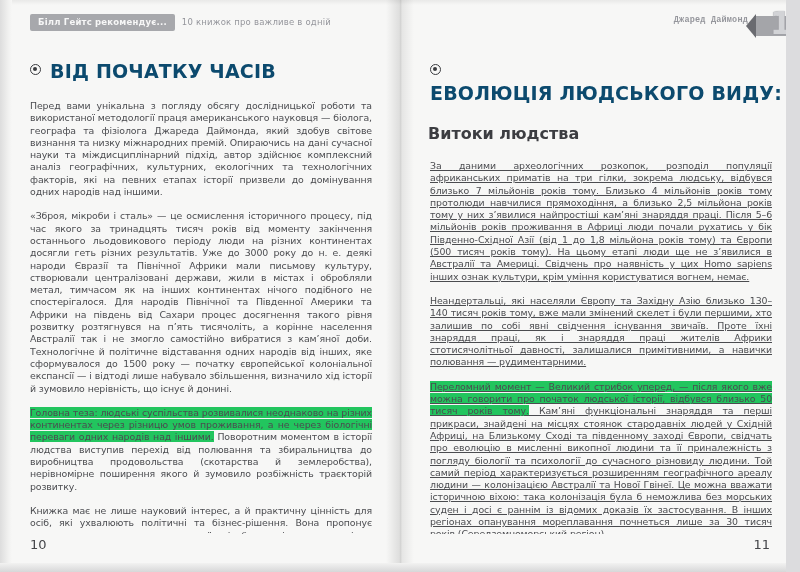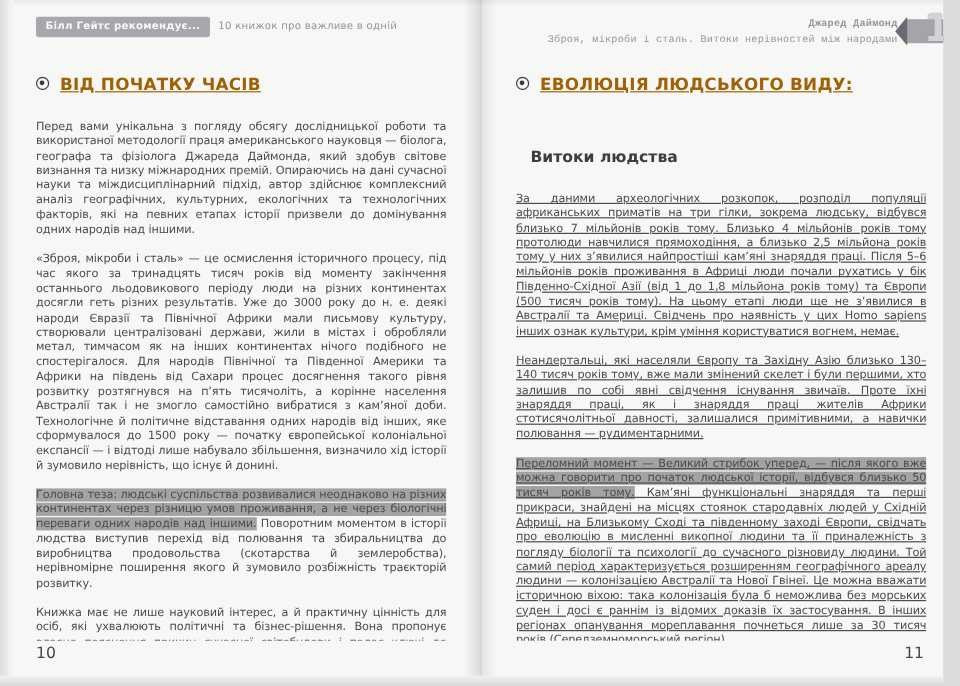--- a/index.html
+++ b/index.html
@@ -31,37 +31,37 @@
   .chapter-tab{position:absolute;right:0;top:16px;width:46px;height:20px;background:#a4a5a9;}
   .tab-arrow{position:absolute;left:-8px;top:-2px;width:0;height:0;
              border-top:12px solid transparent;border-bottom:12px solid transparent;
              border-right:10px solid #6a6b70;}
   .tab-number{position:absolute;right:8px;top:-9px;font-size:32px;font-weight:bold;
               color:#d2d3d6;line-height:1;text-shadow:0 0 1px #8f9094;}
 
   
   .section-title{position:absolute;top:62px;display:flex;gap:9px;align-items:flex-start;}
   .page-left .section-title{left:30px;}
-  .page-right .section-title{left:30px;}
+  .page-right .section-title{left:30px;flex-direction:column;}
   .circle-dot-icon{flex:0 0 auto;width:9px;height:9px;border:1.6px solid #3a3b3f;border-radius:50%;
                    position:relative;margin-top:2px;}
   .circle-dot-icon::after{content:"";position:absolute;left:2.4px;top:2.4px;width:4px;height:4px;
                           background:#3a3b3f;border-radius:50%;}
-  .title-text{font-size:14px;font-weight:bold;color:#a16207;letter-spacing:.2px;line-height:18.5px;text-decoration:underline;}
+  .title-text{font-size:19px;font-weight:bold;color:#0c4a6e;letter-spacing:.2px;line-height:18.5px;}
   .title-text span{display:block;}
 
-  .subheading{position:absolute;left:42px;top:124px;font-size:13px;font-weight:bold;color:#3c3d41;text-align:right;}
+  .subheading{position:absolute;left:28px;top:124px;font-size:16px;font-weight:bold;color:#3c3d41;text-align:right;}
 
   
   .body-col{position:absolute;left:30px;right:28px;font-size:9.4px;line-height:12.3px;
             text-align:justify;color:#4b4c50;letter-spacing:-0.1px;overflow:hidden;}
   .page-left .body-col{top:88px;bottom:38px;}
   .page-right .body-col{top:148px;bottom:38px;text-decoration:underline;}
   .body-col p{margin:12px 0 11px 0;}
-  .hl{background:#a3a3a3;}
+  .hl{background:#22c55e;}
 
   .page-number{position:absolute;bottom:20px;font-size:13px;color:#45464a;}
   .page-left .page-number{left:30px;}
   .page-right .page-number{right:30px;}
 </style>
 </head>
 <body>
 
 <div class="spread">
   <div class="edge-top"></div>
@@ -84,21 +84,20 @@
       <p><span class="hl">Головна теза: людські суспільства розвивалися неоднаково на різних континентах через різницю умов проживання, а не через біологічні переваги одних народів над іншими.</span><span> Поворотним моментом в історії людства виступив перехід від полювання та збиральництва до виробництва продовольства (скотарства й землеробства), нерівномірне поширення якого й зумовило розбіжність траєкторій розвитку.</span></p>
       <p>Книжка має не лише науковий інтерес, а й практичну цінність для осіб, які ухвалюють політичні та бізнес-рішення. Вона пропонує власне пояснення причин сучасної світобудови і подає ключі до розуміння того, яким чином можна вийти на шлях більш гармонійного розвитку і використати історичний досвід людства для подолання труднощів, які сягають своїм корінням у глиб тисячоліть, але з якими держави й компанії стикаються і сьогодні.</p>
     </div>
 
     <div class="page-number">10</div>
   </div>
 
   <div class="page page-right">
     <div class="running-head">
       <span class="author">Джаред Даймонд</span><br>
-      <span>Зброя, мікроби і сталь. Витоки нерівностей між народами</span>
     </div>
 
     <div class="chapter-tab">
       <span class="tab-arrow"></span>
       <span class="tab-number">1</span>
     </div>
 
     <div class="section-title">
       <span class="circle-dot-icon"></span>
       <span class="title-text">

